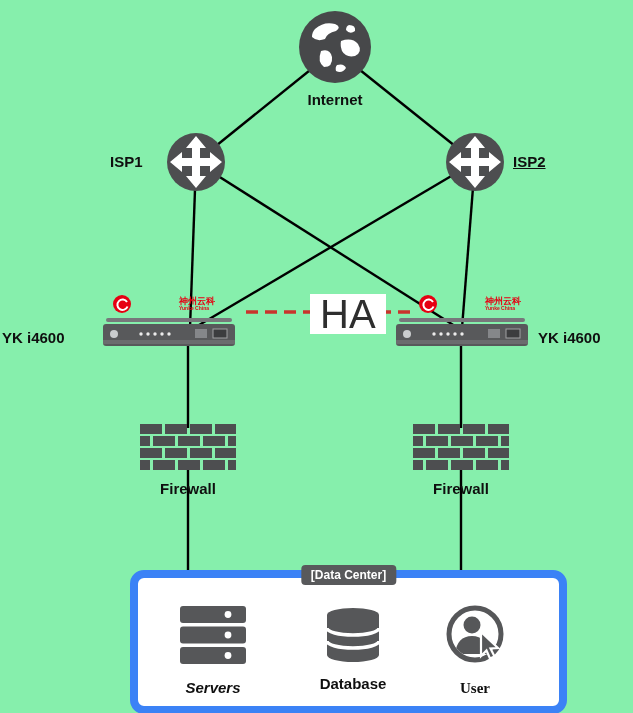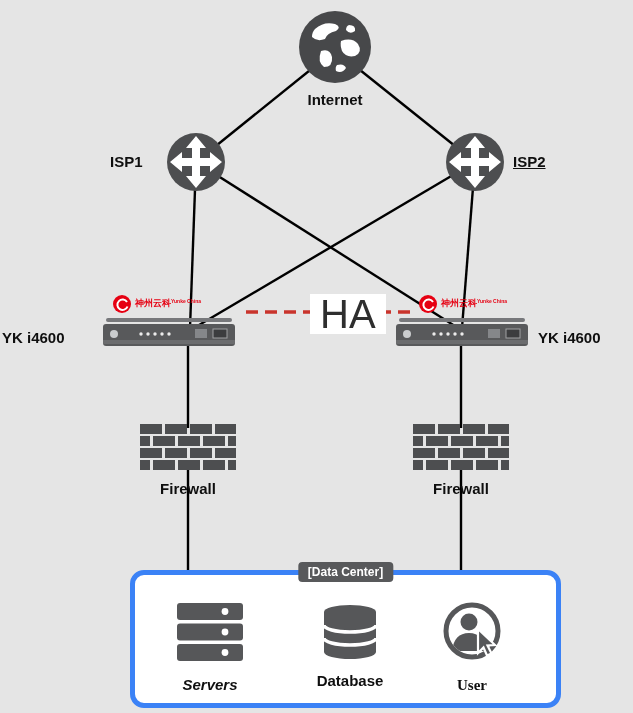--- a/index.html
+++ b/index.html
@@ -1,45 +1,45 @@
 <!DOCTYPE html>
 <html><head>
 <meta charset="utf-8">
 <style>
   html,body{margin:0;padding:0;background:#fff;}
   .canvas{
-    position:relative;width:633px;height:713px;background:#e5e5e5;
+    position:relative;width:633px;height:713px;background:#86efac;
     font-family:"Liberation Sans",sans-serif;overflow:hidden;
     outline:1px solid #d9d9d9;
   }
   svg.wires{position:absolute;left:0;top:0;z-index:1;}
   .node{position:absolute;z-index:2;}
   .label{
     position:absolute;z-index:3;font-weight:600;font-size:15px;color:#0f0f0f;
     text-align:center;line-height:1.1;
   }
   .label.left-align{text-align:left;}
   .label.right-align{text-align:left;}
   .ha-label{
     position:absolute;z-index:3;font-weight:500;font-size:40px;color:#2e2e2e;
     background:#ffffff;padding:0 10px;line-height:1;
   }
   .datacenter{
     position:absolute;z-index:2;background:#ffffff;
-    border:5px solid #3b82f6;border-radius:14px;
+    border:8px solid #3b82f6;border-radius:14px;
   }
   .dc-badge{
     position:absolute;left:50%;top:-13px;transform:translateX(-50%);
     background:#58595b;color:#ffffff;font-size:12px;font-weight:700;
     padding:3px 10px;border-radius:4px;white-space:nowrap;z-index:4;
   }
   .vendor-logo{
     position:absolute;z-index:3;display:flex;align-items:center;gap:3px;
   }
-  .vendor-text{display:flex;flex-direction:row;line-height:1.05;}
+  .vendor-text{display:flex;flex-direction:column;line-height:1.05;margin-left:44px;}
   .vendor-title{font-size:9px;font-weight:700;color:#e60012;white-space:nowrap;}
   .vendor-sub{font-size:5px;font-weight:700;color:#e60012;white-space:nowrap;}
 </style>
 </head>
 <body>
 
 <div class="canvas">
 
   <svg class="wires" width="633" height="713">
     <g stroke="#000000" stroke-width="2.4">

